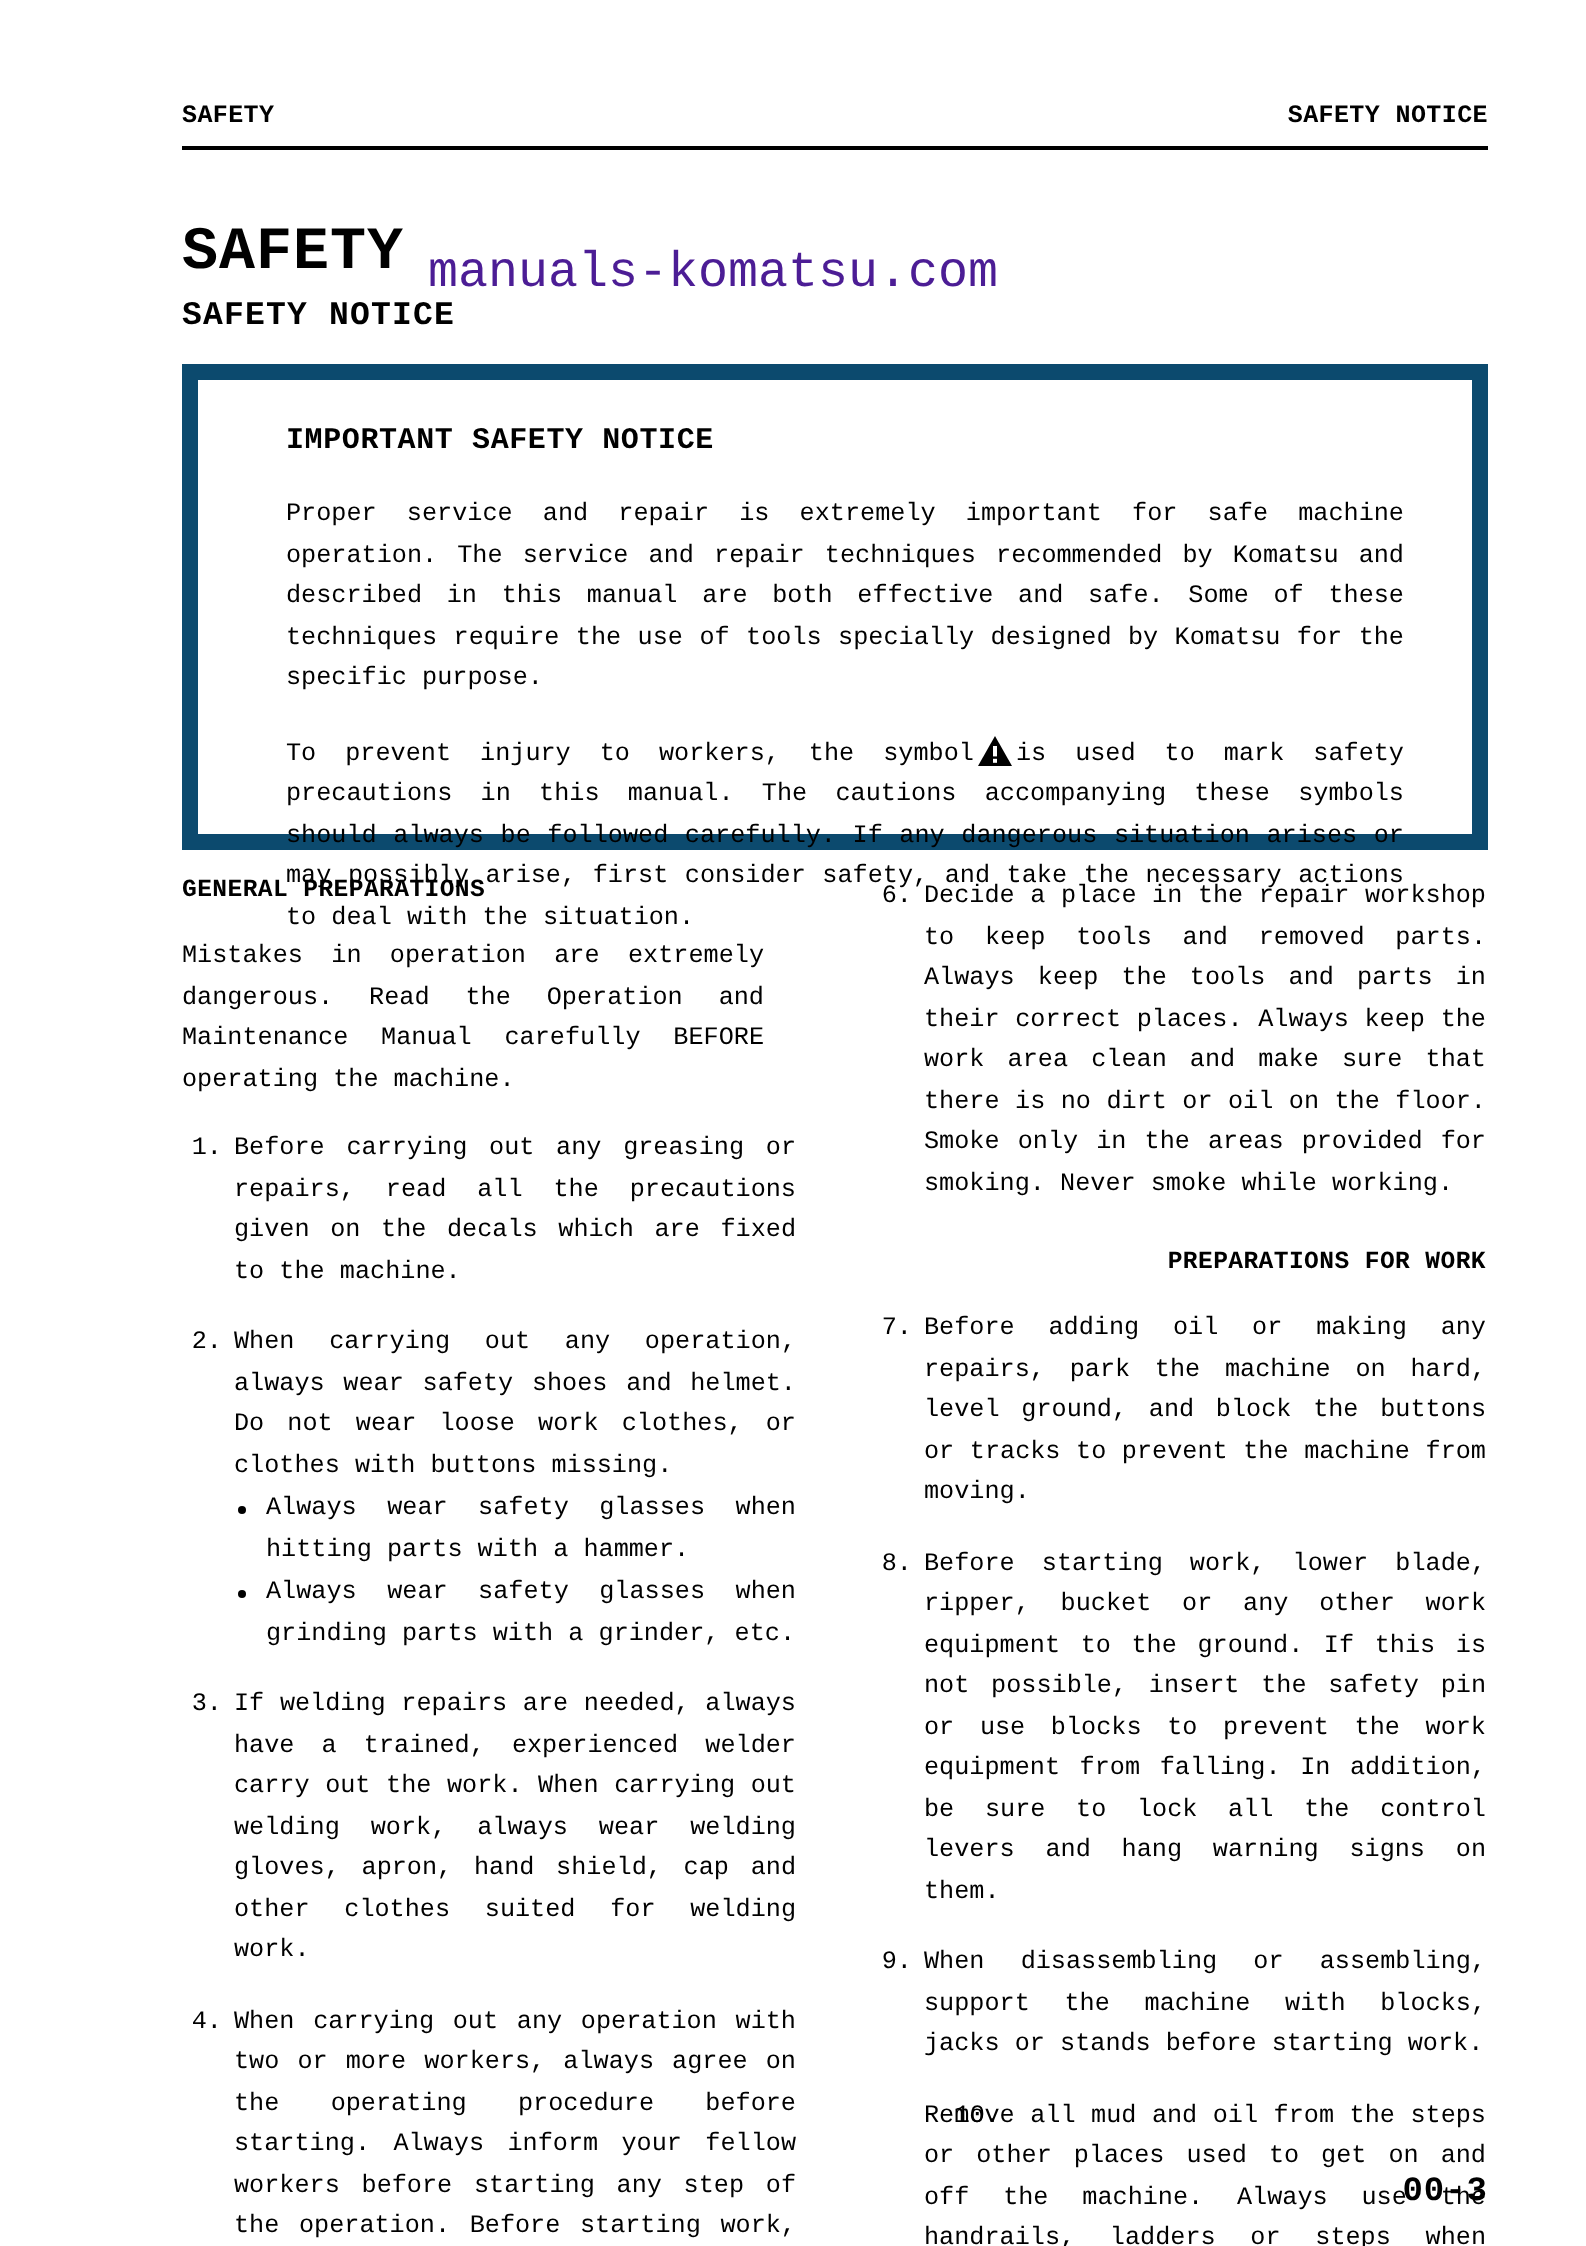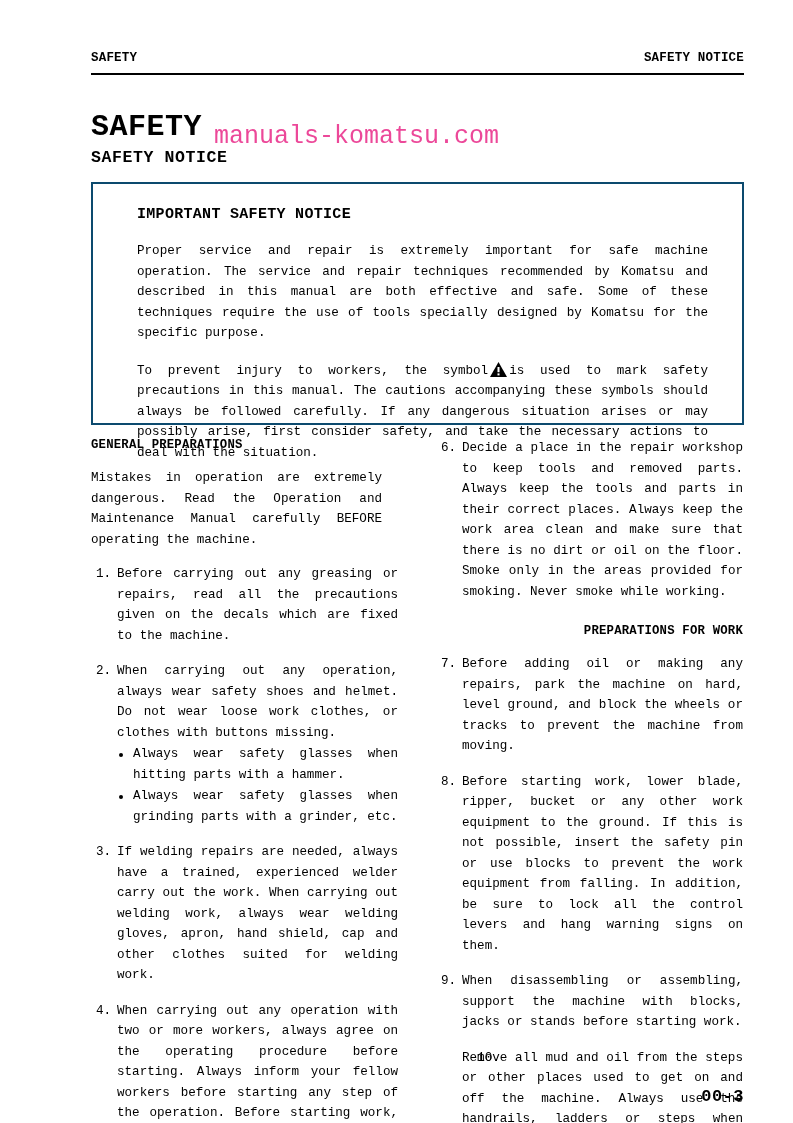--- a/index.html
+++ b/index.html
@@ -71,34 +71,34 @@
     line-height: 1;
   }
 
   
   .watermark {
     position: absolute;
     left: 212px;
     top: 124px;
     font-size: 25px;
     font-weight: normal;
-    color: #ec4899;
+    color: #4c1d95;
     letter-spacing: 0px;
     white-space: nowrap;
     line-height: 1;
   }
 
   
   .notice-box {
     position: absolute;
     left: 89px;
     top: 182px;
     width: 653px;
     height: 243px;
-    border: 2px solid #0c4a6e;
+    border: 8px solid #0c4a6e;
     box-sizing: border-box;
   }
   .notice-inner {
     padding: 22px 34px 0 44px;
   }
   .notice-title {
     font-size: 15px;
     font-weight: bold;
     letter-spacing: 0.3px;
     margin-bottom: 18px;
@@ -282,21 +282,21 @@
           <span class="num">6.</span>
           <span>Decide a place in the repair workshop to keep tools and removed parts. Always keep the tools and parts in their correct places. Always keep the work area clean and make sure that there is no dirt or oil on the floor. Smoke only in the areas provided for smoking. Never smoke while working.</span>
         </li>
       </ol>
 
       <div class="sec-head spaced">PREPARATIONS FOR WORK</div>
 
       <ol class="items">
         <li>
           <span class="num">7.</span>
-          <span>Before adding oil or making any repairs, park the machine on hard, level ground, and block the wheels or tracks to prevent the machine from moving.</span>
+          <span>Before adding oil or making any repairs, park the machine on hard, level ground, and block the buttons or tracks to prevent the machine from moving.</span>
         </li>
         <li>
           <span class="num">8.</span>
           <span>Before starting work, lower blade, ripper, bucket or any other work equipment to the ground. If this is not possible, insert the safety pin or use blocks to prevent the work equipment from falling. In addition, be sure to lock all the control levers and hang warning signs on them.</span>
         </li>
         <li>
           <span class="num">9.</span>
           <span>When disassembling or assembling, support the machine with blocks, jacks or stands before starting work.</span>
         </li>
         <li>

